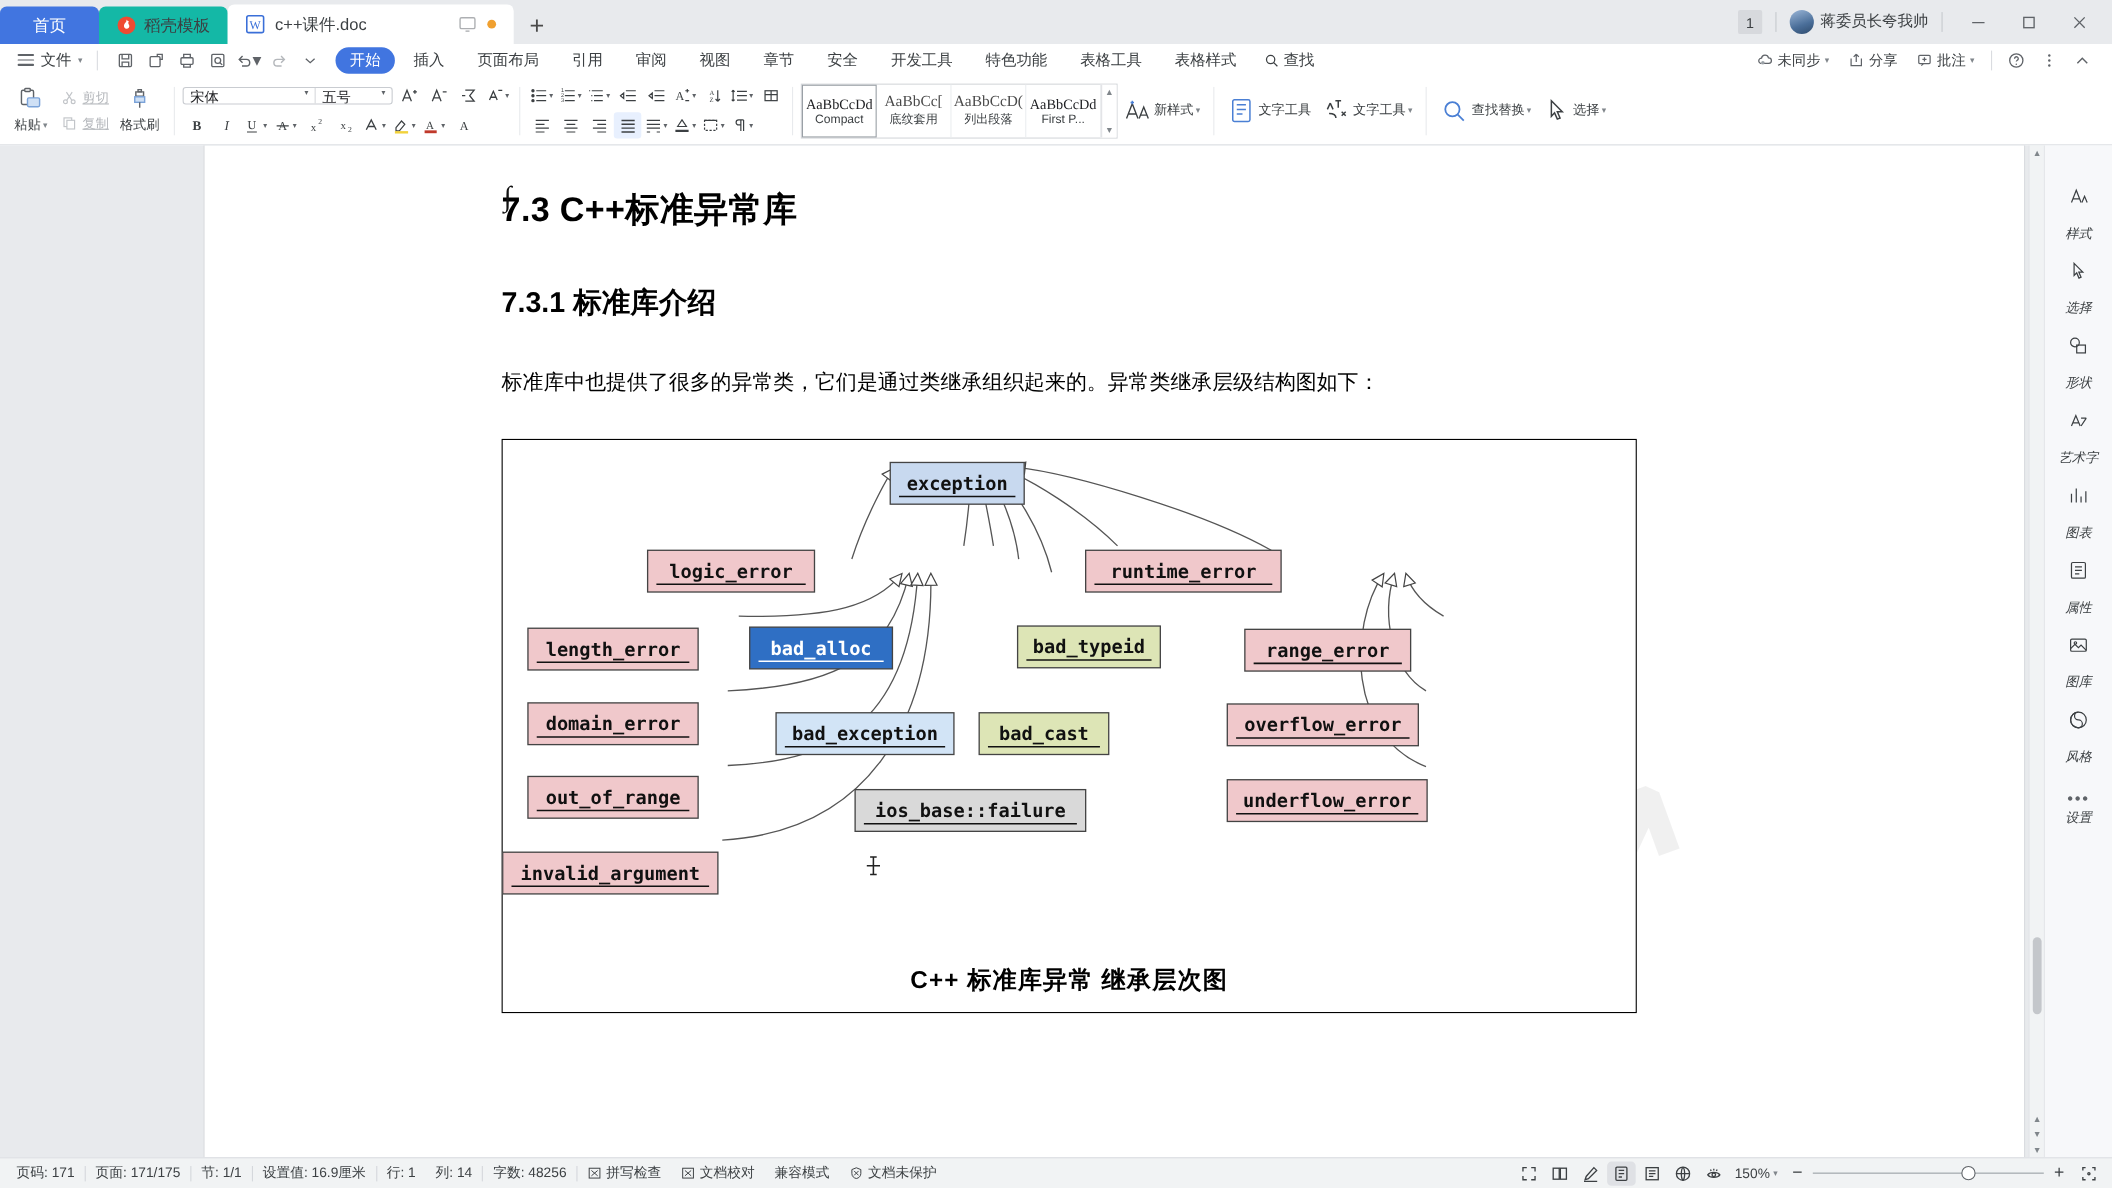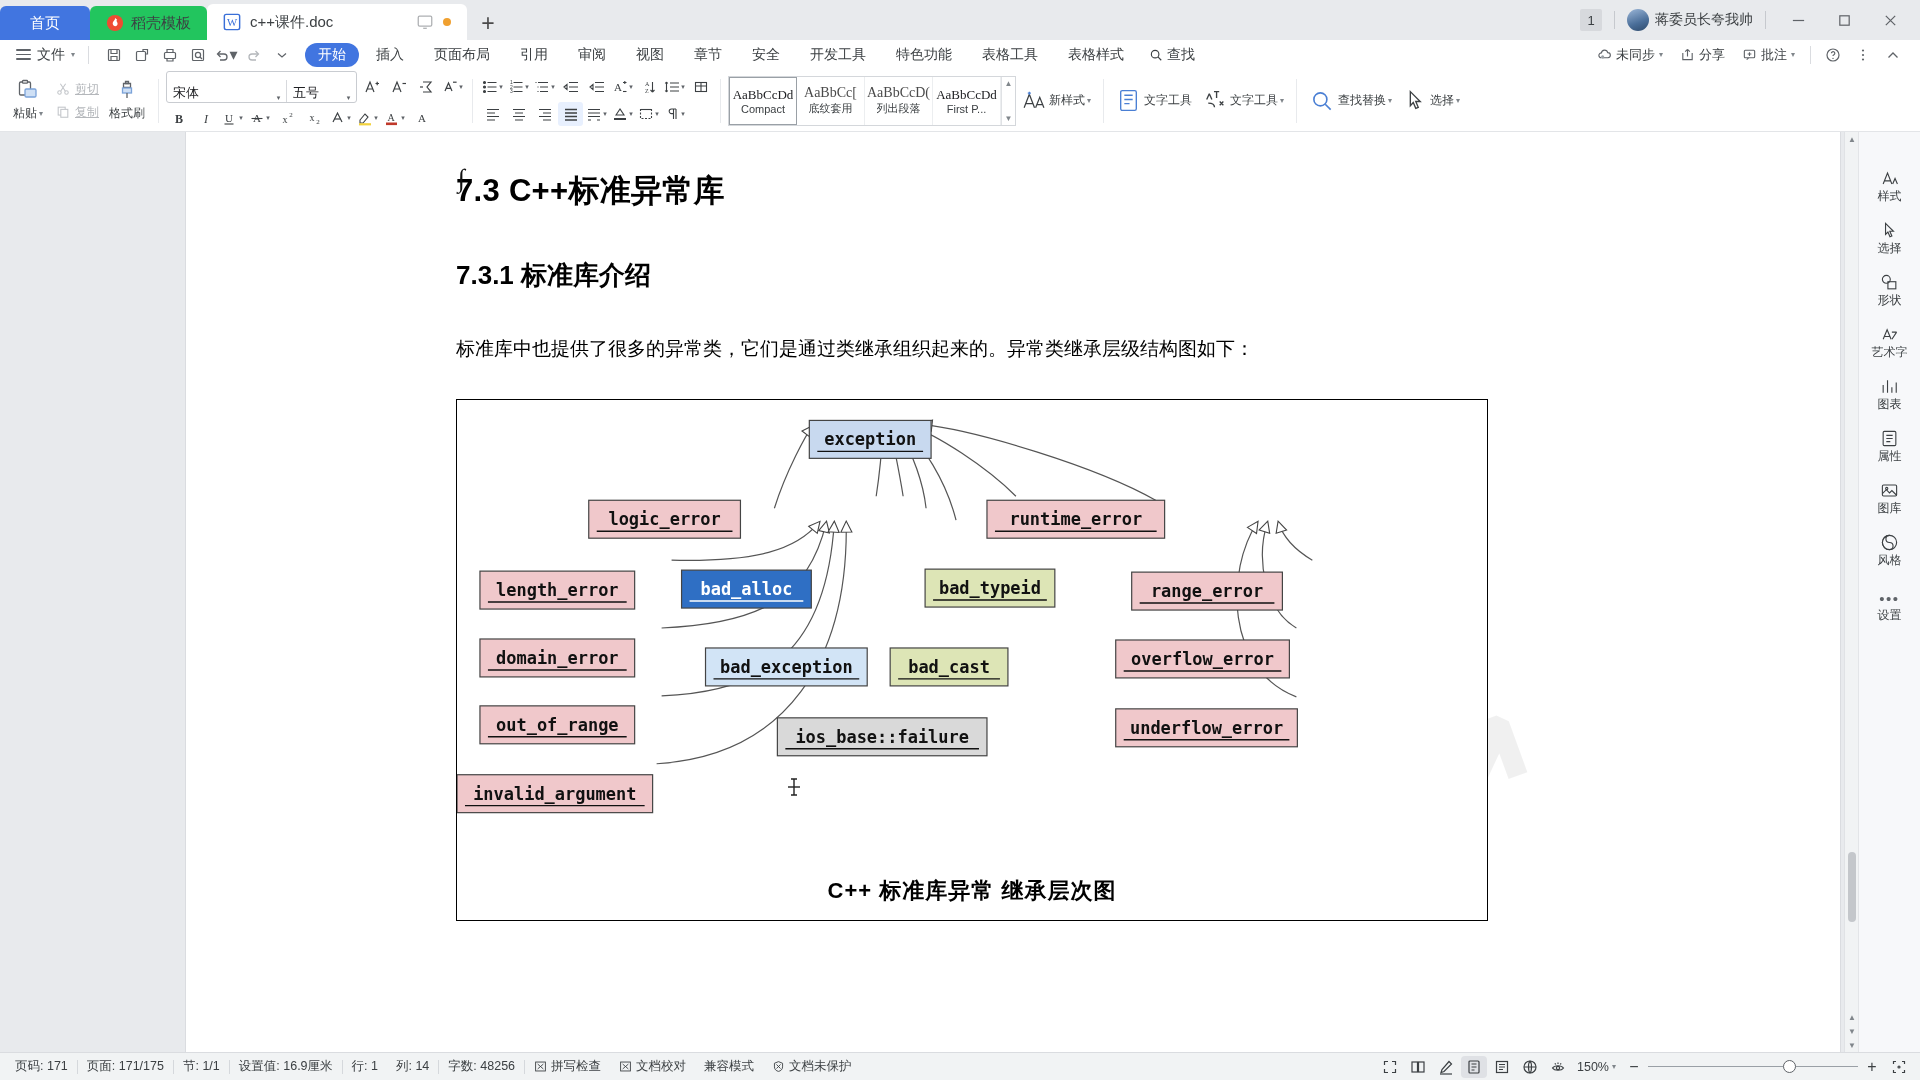--- a/index.html
+++ b/index.html
@@ -17,21 +17,21 @@
   }
   .tab {
     height: 34px; display: flex; align-items: center; gap: 7px;
     padding: 0 16px; font-size: 15px; color: #3c4043;
     border-radius: 6px 6px 0 0; position: relative; cursor: default;
     max-width: 300px;
   }
   .tab.home {
     background: #4175e0; color: #fff; padding: 0 30px; font-size: 15px;
   }
-  .tab.docer { background: #22c55e; }
+  .tab.docer { background: #14b8a6; }
   .tab.active {
     background: #ffffff; height: 36px; min-width: 260px; gap: 9px;
   }
   .tab .favicon { width: 18px; height: 18px; flex: none; display:block; }
   .tab .label { white-space: nowrap; overflow: hidden; text-overflow: ellipsis; }
   .tab .cast-ico { margin-left: auto; width: 18px; height: 18px; opacity: .55; }
   .tab .dot { width: 8px; height: 8px; border-radius: 50%; background: #f0a030; flex:none; }
   .newtab {
     width: 42px; height: 34px; display: flex; align-items: center; justify-content: center;
     font-size: 23px; color: #4a4a4a; font-weight: 300;
@@ -93,22 +93,22 @@
     gap:2px; height:56px; color:#3c4043;
   }
   .bigbtn .lb { font-size:12px; display:flex; align-items:center; gap:2px; }
   .smallcol { display:flex; flex-direction:column; justify-content:center; gap:2px; height:56px; }
   .smallrow { display:flex; align-items:center; gap:5px; font-size:12px; color:#b4b7bb; padding: 2px 4px; text-decoration: underline; }
   .smallrow svg { width:14px; height:14px; }
 
   
   .fontrow { display:flex; align-items:center; gap:2px; }
   .fontbox {
-    display:flex; align-items:flex-end; border:1px solid #c9ccd1; border-radius:3px;
-    height:32px; background:#fff; overflow:hidden;
+    display:flex; align-items:flex-start; border:1px solid #c9ccd1; border-radius:3px;
+    height:16px; background:#fff; overflow:hidden;
   }
   .fontname { width:104px; padding:0 6px; font-size:13px; color:#202124; white-space:nowrap; }
   .fdiv { width:1px; height:22px; background:#d7d9dd; }
   .fontsize { width:54px; padding:0 6px; font-size:13px; color:#202124; }
   .fcaret { width:15px; display:flex; align-items:center; justify-content:center; font-size:7px; color:#5f6368; }
   .ibtn {
     width:25px; height:24px; display:flex; align-items:center; justify-content:center;
     color:#3c4043; position:relative;
   }
   .ibtn svg { width:16px; height:16px; }
@@ -183,21 +183,21 @@
     width:14px; background:#f1f3f4; position:relative; flex:none; border-left:1px solid #e0e2e5;
   }
   .vthumb { position:absolute; left:3px; width:8px; background:#c4c7cb; border-radius:4px; }
   .sarrow { position:absolute; left:0; width:14px; height:14px; display:flex; align-items:center; justify-content:center; font-size:8px; color:#80868b;}
 
   
   .rsidebar {
     width:62px; background:#f7f8fa; border-left:1px solid #e3e5e8; flex:none;
     display:flex; flex-direction:column; align-items:center; padding-top:30px; gap:2px;
   }
-  .rsitem { width:58px; display:flex; flex-direction:column; align-items:center; gap:0; padding:7px 0; color:#3c4043; }
+  .rsitem { width:58px; display:flex; flex-direction:column; align-items:center; gap:16px; padding:7px 0; color:#3c4043;font-style:italic; }
   .rsitem span { font-size:12px; }
   .rsitem svg { width:19px; height:19px; }
   .rsdots { font-size:15px; color:#5f6368; letter-spacing:1.5px; line-height:.6; margin-top:16px;}
 
   
   .status {
     height:28px; background:#f1f3f4; border-top:1px solid #dadce0; display:flex;
     align-items:center; font-size:12.5px; color:#3c4043; flex:none; padding-left:6px;
   }
   .st { padding: 0 9px; white-space:nowrap; display:flex; align-items:center; gap:4px; }

